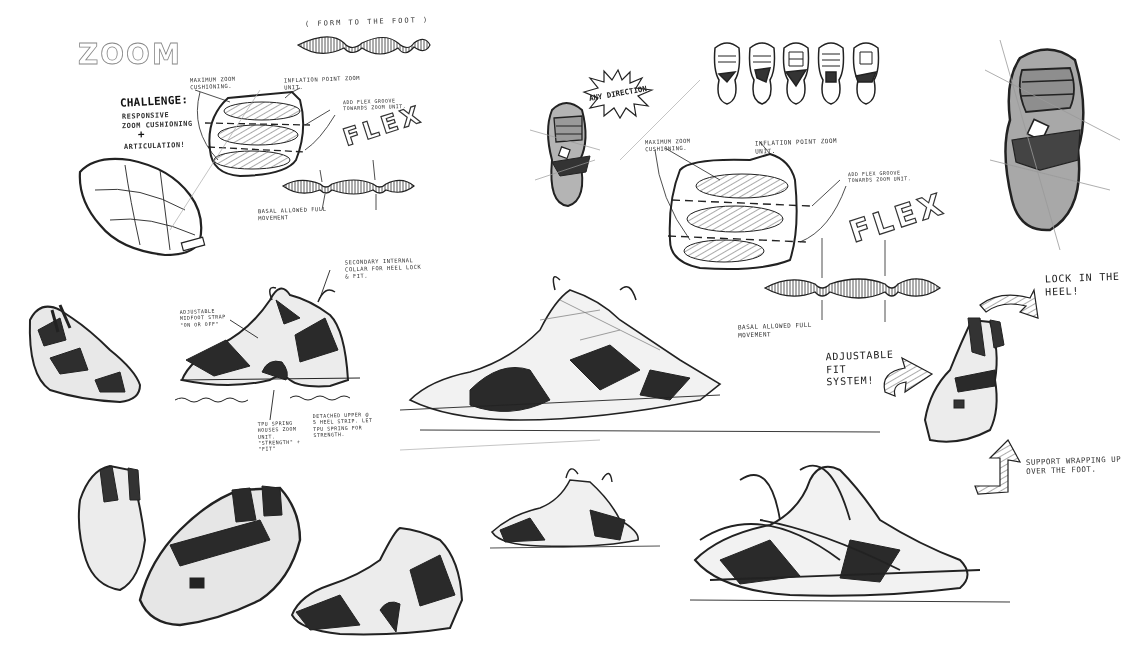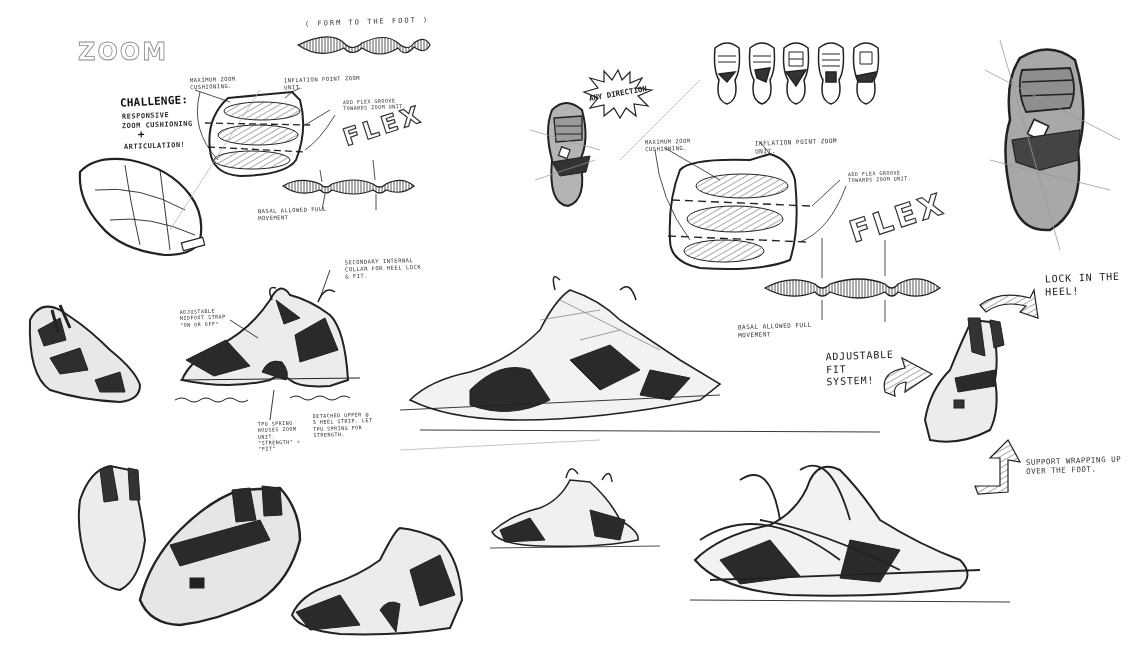--- a/index.html
+++ b/index.html
@@ -2,21 +2,21 @@
 <html><head>
 <meta charset="utf-8">
 <style>
   html,body{margin:0;padding:0;background:#fff;}
   body{width:1140px;height:668px;position:relative;overflow:hidden;font-family:"DejaVu Sans",sans-serif;color:#222;}
   .canvas{position:absolute;left:0;top:0;width:1140px;height:668px;}
   .note{position:absolute;font-family:"DejaVu Sans Mono",monospace;font-size:7px;letter-spacing:0.5px;color:#333;text-transform:uppercase;line-height:1.25;transform:rotate(-2deg);}
   .note.big{font-size:11px;font-weight:bold;color:#111;letter-spacing:0.2px;}
   .note.med{font-size:10px;color:#222;letter-spacing:0.8px;}
   .flex{position:absolute;font-family:"DejaVu Sans",sans-serif;font-size:30px;font-weight:bold;color:#fff;-webkit-text-stroke:1.2px #333;letter-spacing:4px;transform:rotate(-18deg);}
-  .zoomlogo{position:absolute;font-family:"DejaVu Sans",sans-serif;font-size:24px;font-weight:bold;color:#fff;-webkit-text-stroke:0.8px #888;letter-spacing:2px;}
+  .zoomlogo{position:absolute;font-family:"DejaVu Sans",sans-serif;font-size:28px;font-weight:bold;color:#fff;-webkit-text-stroke:0.8px #888;letter-spacing:2px;}
   .burst{position:absolute;}
   .burst span{position:absolute;left:0;top:0;width:100%;height:100%;display:flex;align-items:center;justify-content:center;text-align:center;font-family:"DejaVu Sans Mono",monospace;font-size:7.5px;font-weight:bold;text-transform:uppercase;line-height:1.1;transform:rotate(-10deg);}
 </style>
 </head>
 <body>
 
 <div class="canvas">
 <svg width="1140" height="668" viewBox="0 0 1140 668" xmlns="http://www.w3.org/2000/svg">
   <defs>
     <pattern id="hatch" width="5" height="5" patternUnits="userSpaceOnUse" patternTransform="rotate(60)">

